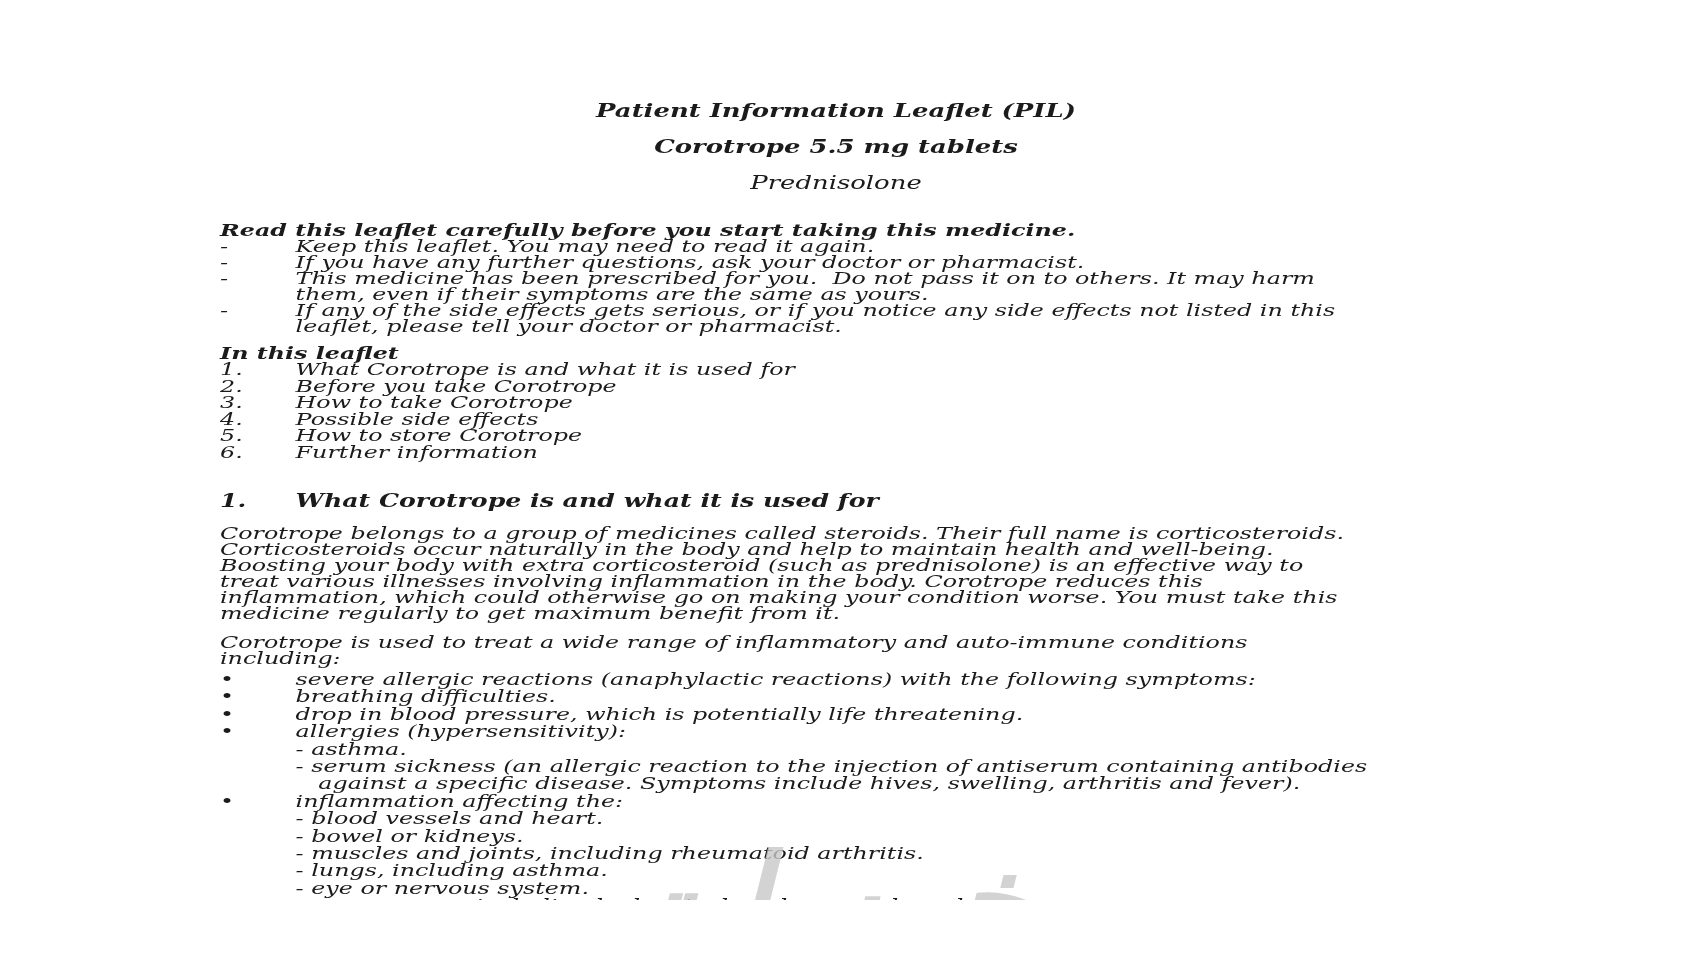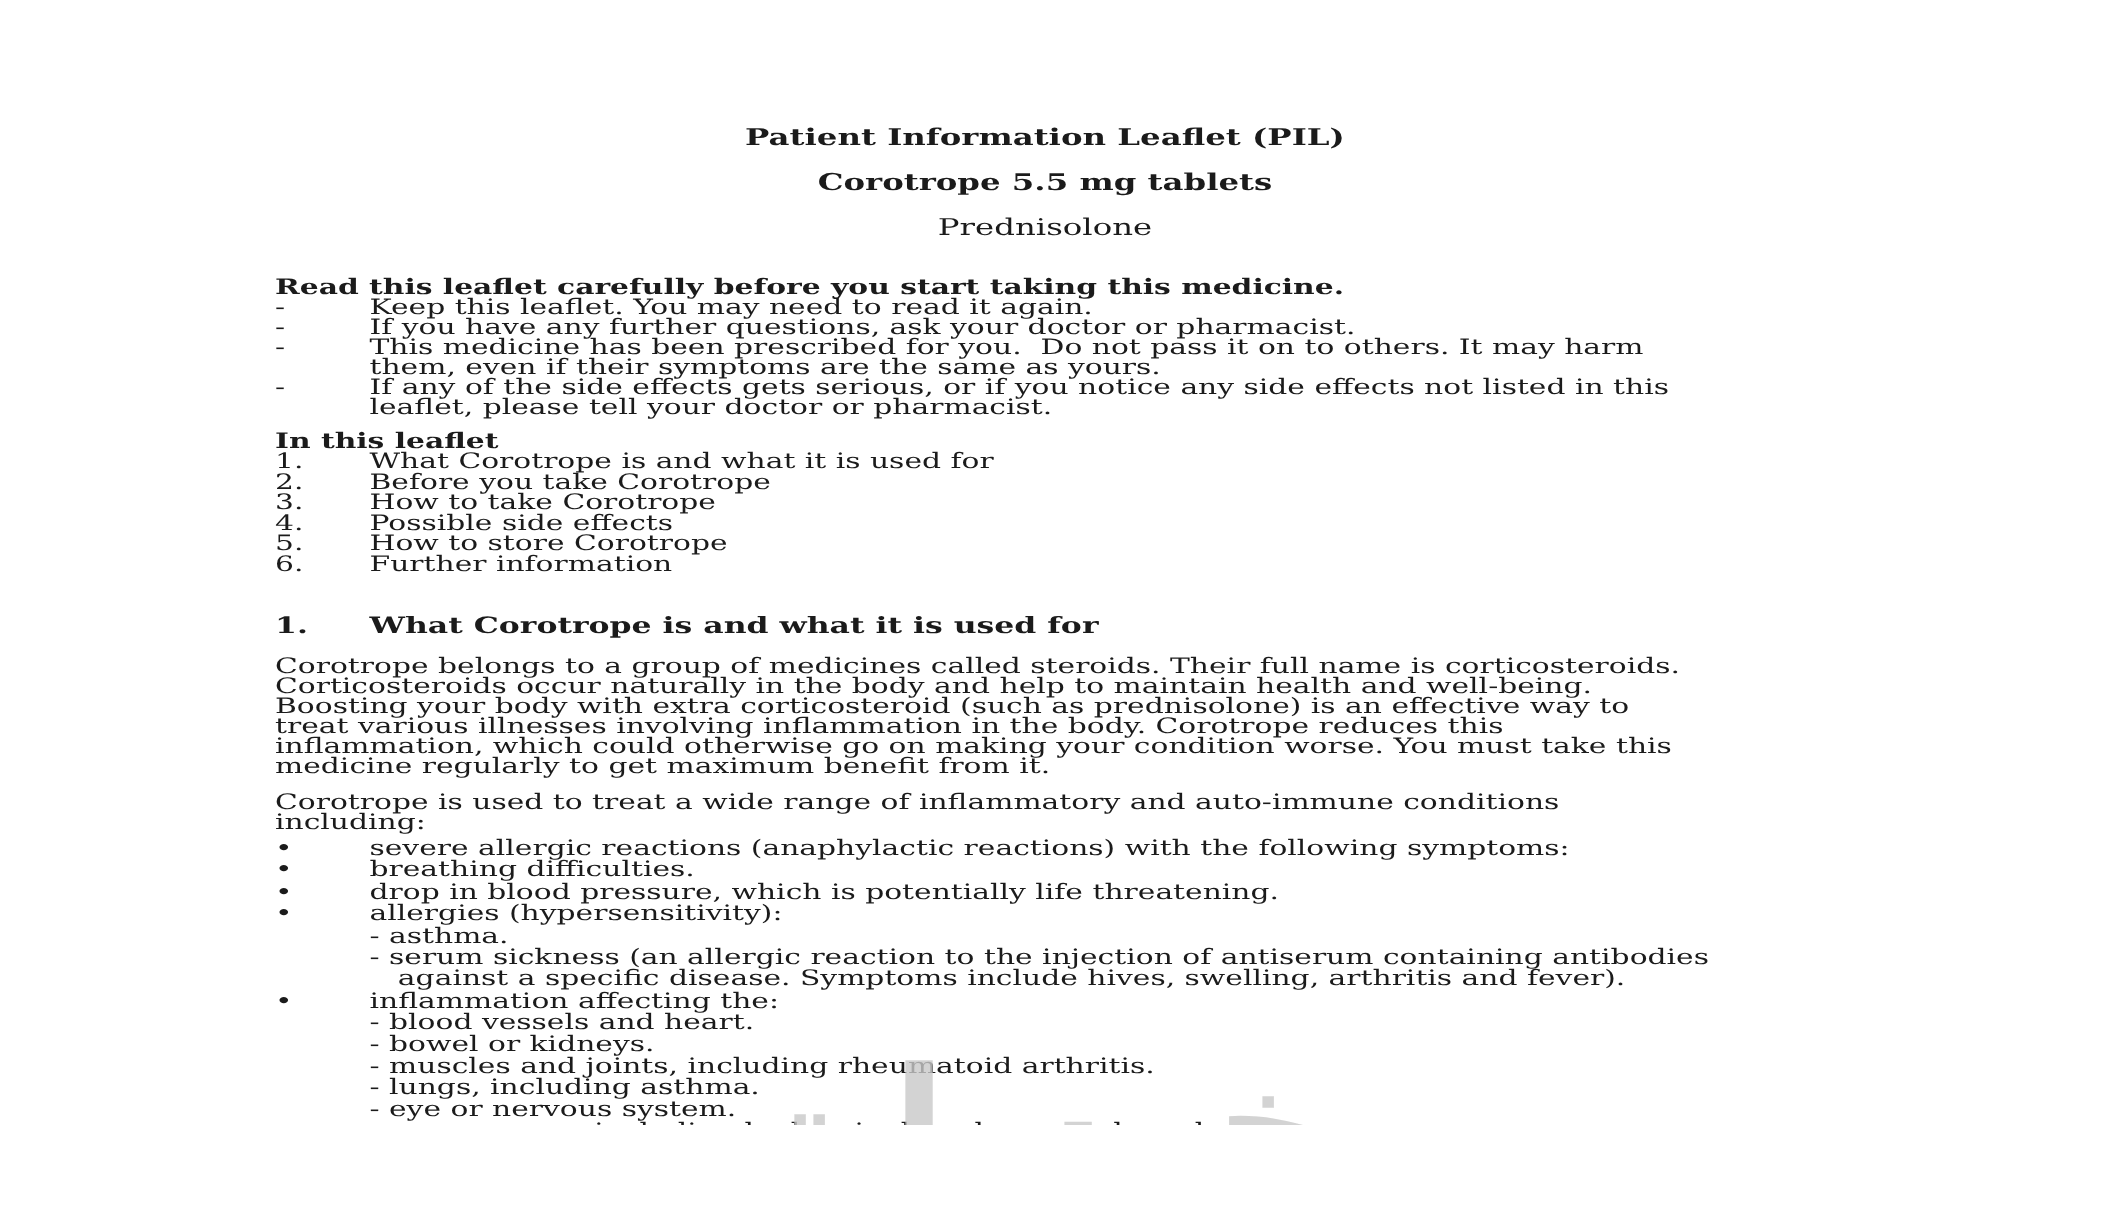--- a/index.html
+++ b/index.html
@@ -1,17 +1,17 @@
 <!DOCTYPE html>
 <html><head>
 <meta charset="utf-8">
 <style>
   html,body{margin:0;padding:0;background:#ffffff;}
   .page{position:relative;width:1700px;height:900px;background:#ffffff;overflow:hidden;
-        font-family:"DejaVu Serif",serif;}
+        font-family:"DejaVu Serif",serif;font-style:italic;}
   .content{position:absolute;left:220px;top:100px;width:880px;
            transform:scaleX(1.40);transform-origin:0 0;
            font-size:17px;color:#1b1b1b;filter:blur(0.35px);}
   .title{text-align:center;font-weight:bold;font-size:18.5px;line-height:22px;margin-bottom:14px;white-space:pre;}
   .title.plain{font-weight:normal;}
   .gap-after-titles{height:14px;}
   .bold-head{font-weight:bold;line-height:16px;white-space:pre;}
   .ln{white-space:pre;line-height:16px;}
   .hang{display:flex;align-items:flex-start;}
   .mk{flex:0 0 54px;width:54px;line-height:16px;white-space:pre;}

